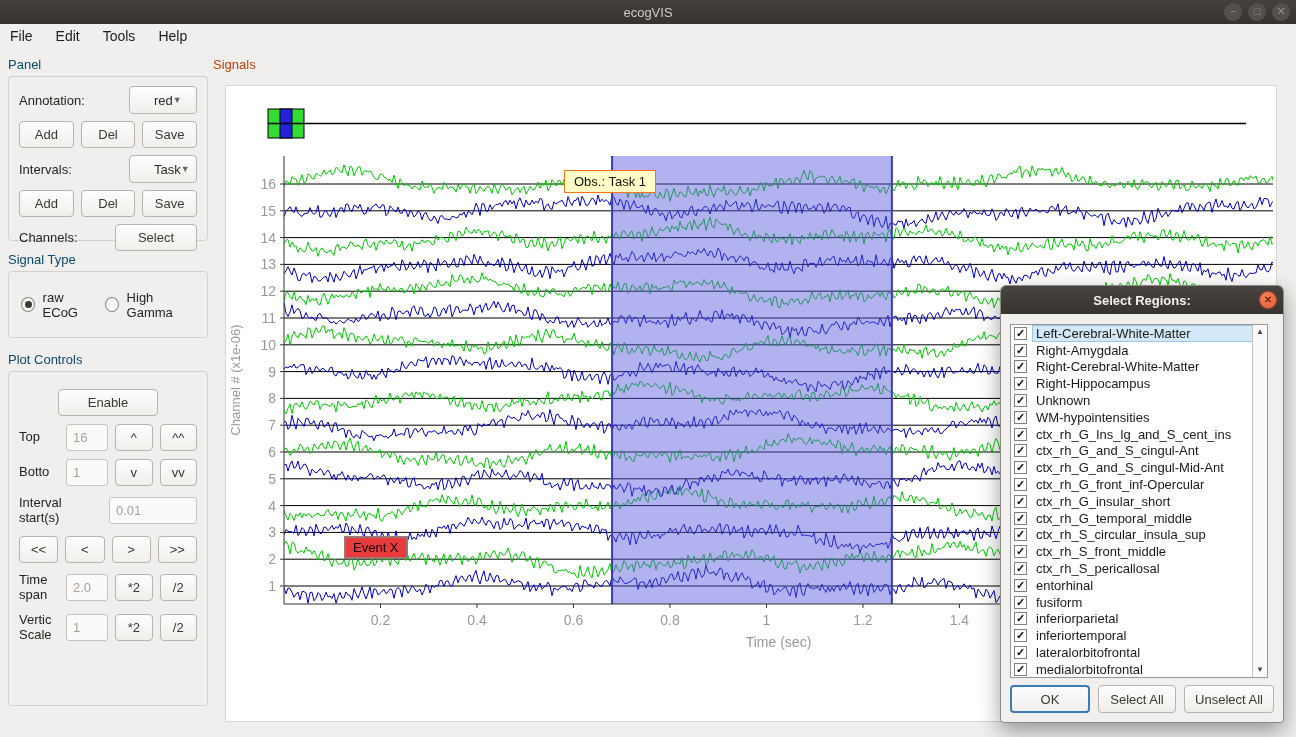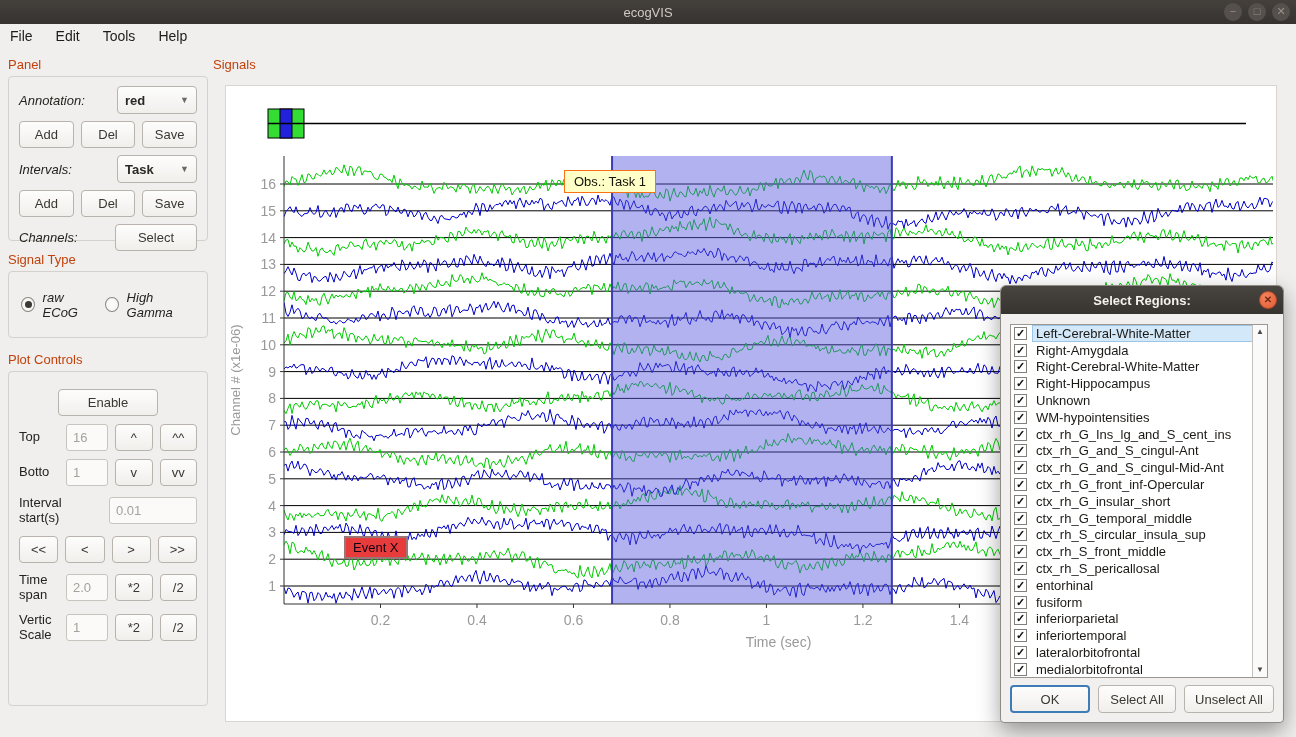--- a/index.html
+++ b/index.html
@@ -12,29 +12,29 @@
   .titlebar .title { color:#cfc9c3; font-size:13px; }
   .win-controls { position:absolute; right:6px; top:3px; display:flex; gap:6px; }
   .win-btn { width:18px; height:18px; border-radius:50%; background:#55504b; color:#969089; font-size:11px; line-height:17px; text-align:center; }
 
   
   .menubar { height:24px; display:flex; align-items:center; padding-left:10px; gap:0; background:#f0efed; }
   .menu-item { font-size:14px; color:#1e1c1a; padding:2px 11px 2px 0; margin-right:12px; cursor:default; }
 
   
   .left-panel { position:absolute; left:0; top:48px; width:216px; bottom:0; }
-  .section-label { font-size:13px; color:#c2410c; margin:8px 0 4px 8px; }
+  .section-label { font-size:13px; color:#0c4a6e; margin:8px 0 4px 8px; }
   .groupbox { border:1px solid #d4d0cb; border-radius:4px; background:#f0efed; margin:0 8px; }
 
   .gb1 { padding:9px 10px; display:flex; flex-direction:column; gap:7px; }
   .row { display:flex; align-items:center; gap:7px; }
-  .lbl { font-size:13px; color:#26221f;font-style:italic; }
+  .lbl { font-size:13px; color:#26221f; }
   .btn { display:inline-flex; align-items:center; justify-content:center; background:linear-gradient(#fdfdfc,#f1efec); border:1px solid #b8b3ac; border-radius:4px; color:#3b3732; font-size:13px; height:27px; cursor:default; }
   .btn3 { flex:1; }
-  .combo { display:flex; align-items:center; justify-content:space-between; background:linear-gradient(#fdfdfc,#f1efec); border:1px solid #b8b3ac; border-radius:4px; height:28px; width:80px; padding:0 7px; font-size:13px; color:#2b2825; margin-left:auto;font-weight:bold; }
+  .combo { display:flex; align-items:center; justify-content:space-between; background:linear-gradient(#fdfdfc,#f1efec); border:1px solid #b8b3ac; border-radius:4px; height:28px; width:68px; padding:0 24px; font-size:13px; color:#2b2825; margin-left:auto; }
   .combo .arrow { color:#6d6862; font-size:9px; }
 
   .gb-radio { padding:10px 12px; display:flex; gap:9px; }
   .radio-row { display:flex; align-items:center; gap:8px; }
   .radio { width:15px; height:15px; border-radius:50%; border:1px solid #8d8881; background:radial-gradient(#ffffff,#f2f0ee); position:relative; }
   .radio.sel::after { content:""; position:absolute; left:3px; top:3px; width:7px; height:7px; border-radius:50%; background:#3d3935; }
 
   .gb-pc { padding:17px 10px 12px; display:flex; flex-direction:column; gap:8px; height:335px; }
   .pc-row { display:flex; align-items:center; gap:7px; }
   .pc-lbl { width:44px; font-size:13px; color:#26221f; line-height:1.15; }

